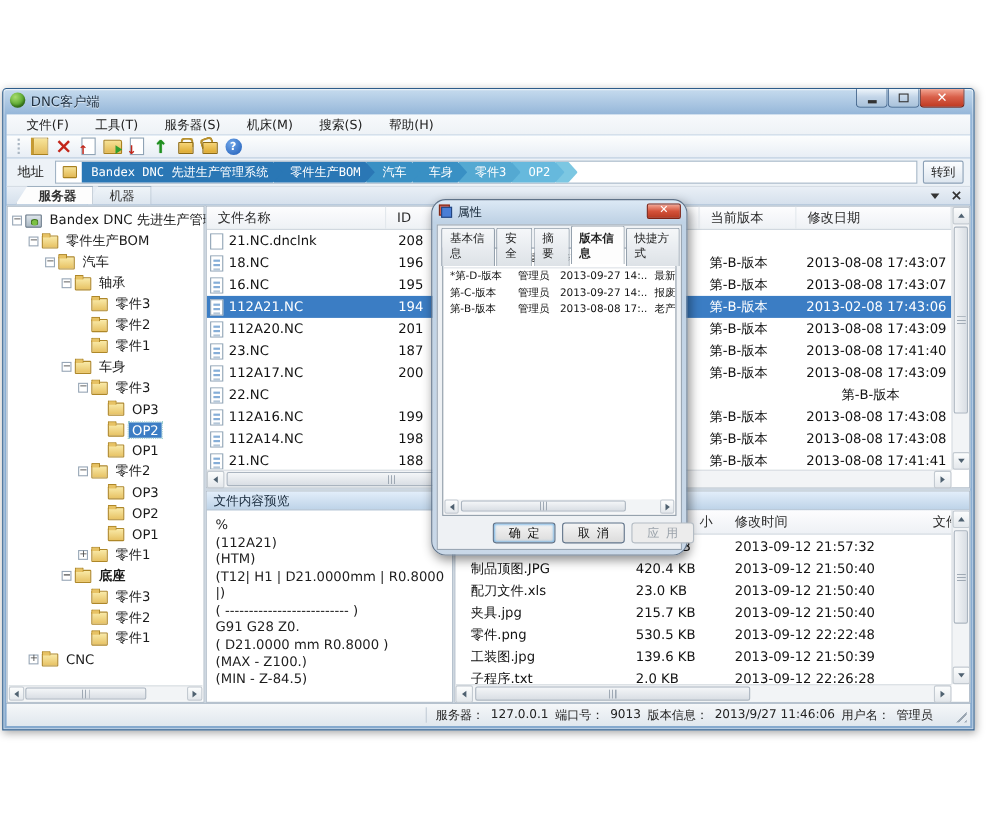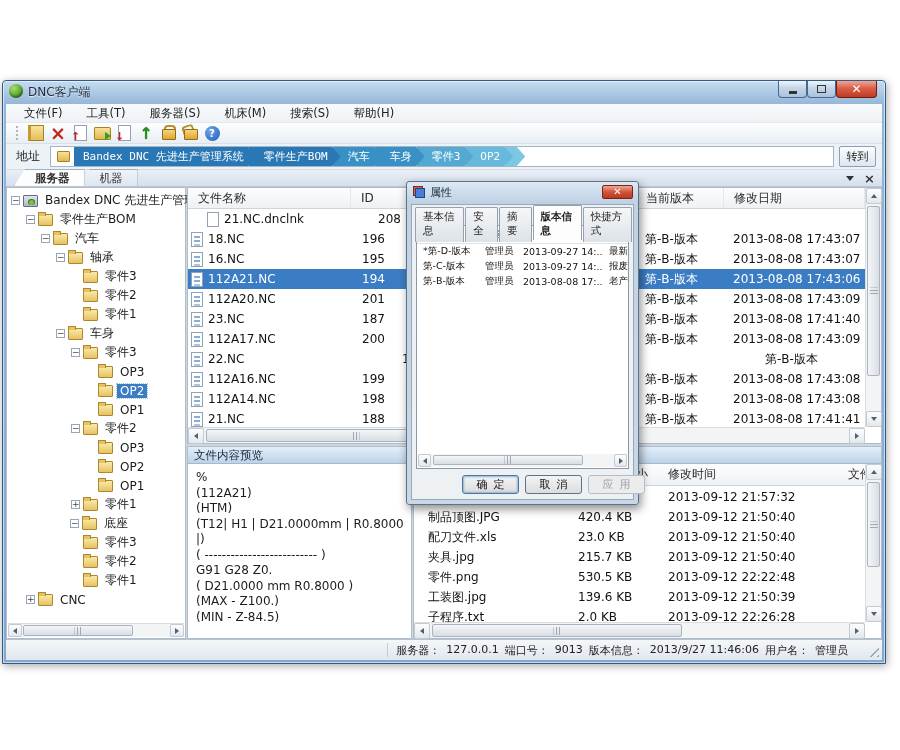--- a/index.html
+++ b/index.html
@@ -114,21 +114,21 @@
 .arow .a-size{padding-left:14px}
 .arow:first-child .a-size{padding-left:48px}
 
 
 .statusbar{position:absolute;left:3px;right:3px;bottom:3px;height:21px;background:linear-gradient(#f5f7f9,#e0e7ee);border-top:1px solid #b6c2ce;display:flex;align-items:center;justify-content:flex-end;font-size:11px;color:#222}
 .sb-text{display:flex;gap:6px;margin-right:34px;white-space:nowrap}
 .sb-sep{width:1px;height:14px;background:#c2ccd6;margin-right:8px}
 .grip{position:absolute;right:3px;bottom:3px;width:12px;height:12px;clip-path:polygon(100% 0,100% 100%,0 100%);background:repeating-linear-gradient(135deg,#9aa6b2 0 2px,transparent 2px 5px)}
 
 
-.dialog{position:absolute;left:403px;top:100px;width:233px;height:324px;background:linear-gradient(#dce9f5,#bfd2e5 20px,#c9d8e8);border:1px solid #5f7288;border-radius:3px;box-shadow:2px 4px 10px rgba(0,0,0,.45);z-index:40}
+.dialog{position:absolute;left:389px;top:100px;width:233px;height:324px;background:linear-gradient(#dce9f5,#bfd2e5 20px,#c9d8e8);border:1px solid #5f7288;border-radius:13px;box-shadow:2px 4px 10px rgba(0,0,0,.45);z-index:40}
 .dtitle{height:20px;display:flex;align-items:center;gap:5px;padding-left:6px;font-size:11px;color:#102132}
 .dicon{position:relative;width:12px;height:12px}
 .dicon::before{content:'';position:absolute;left:0;top:0;width:8px;height:8px;background:#d6604a;border:1px solid #7e2a1a}
 .dicon::after{content:'';position:absolute;right:0;bottom:0;width:8px;height:8px;background:#4a7ed6;border:1px solid #23457e}
 .dclose{position:absolute;right:5px;top:3px;width:31px;height:14px;border:1px solid #7e2214;border-radius:2px;background:linear-gradient(#f2a694,#d4523a 50%,#b63a22);color:#fff;font-size:10px;font-weight:bold;text-align:center;line-height:12px}
 .dbody{position:absolute;left:4px;right:4px;top:22px;bottom:4px;background:#eef1f4;border:1px solid #9aa7b4}
 .dtabs{position:absolute;left:3px;top:2px;display:flex;z-index:2}
 .dtab{font-size:10.5px;color:#222;padding:2px 7px 2px;background:linear-gradient(#f5f7f9,#dde2e7);border:1px solid #95a1ad;border-bottom:none;border-radius:2px 2px 0 0;margin-right:1px}
 .dtab.active{background:#fdfdfd;position:relative;top:-2px;padding-top:4px;font-weight:bold}
 .dlist{position:absolute;left:4px;right:4px;top:20px;bottom:30px;background:#fff;border:1px solid #8b98a5}
@@ -319,21 +319,21 @@
             <span class="ticon"></span>
             <span class="tlabel">OP1</span>
           </div>
 
           <div class="trow" data-exp="+" data-icon="folder" style="padding-left: 64px; z-index: 44;">
             <span class="exp"></span>
             <span class="ticon"></span>
             <span class="tlabel">零件1</span>
           </div>
 
-          <div class="trow" data-exp="-" data-icon="folder" style="padding-left: 63px; z-index: 43;">
+          <div class="trow" data-exp="-" data-icon="folder" style="padding-left: 49px; z-index: 43; font-weight: bold;">
             <span class="exp"></span>
             <span class="ticon"></span>
             <span class="tlabel">底座</span>
           </div>
 
           <div class="trow" data-exp="" data-icon="folder" style="padding-left: 64px; z-index: 42;">
             <span class="exp"></span>
             <span class="ticon"></span>
             <span class="tlabel">零件3</span>
           </div>
@@ -370,21 +370,21 @@
     <div class="pane list-pane">
       <div class="lheader">
         <span>文件名称</span>
         <span>ID</span>
         <span></span>
         <span>当前版本</span>
         <span>修改日期</span>
       </div>
       <div class="lbody">
 
-          <div class="lrow" data-exp="" data-icon="plain" style="z-index: 60; padding-left: 16px;">
+          <div class="lrow" data-exp="" data-icon="plain" style="z-index: 60;">
             <span class="cname">
                 <i class="fico"></i>
                 <span>21.NC.dnclnk</span>
               </span>
             <span class="cid">208</span>
             <span class="cmid"></span>
             <span class="cver"></span>
             <span class="cdate"></span>
           </div>
 
@@ -411,21 +411,21 @@
           </div>
 
           <div class="lrow selected" data-exp="" data-icon="nc" style="z-index: 57;">
             <span class="cname">
                 <i class="fico"></i>
                 <span>112A21.NC</span>
               </span>
             <span class="cid">194</span>
             <span class="cmid"></span>
             <span class="cver">第-B-版本</span>
-            <span class="cdate">2013-08-08 17:43:06</span>
+            <span class="cdate">2013-02-08 17:43:06</span>
           </div>
 
           <div class="lrow" data-exp="" data-icon="nc" style="z-index: 56;">
             <span class="cname">
                 <i class="fico"></i>
                 <span>112A20.NC</span>
               </span>
             <span class="cid">201</span>
             <span class="cmid"></span>
             <span class="cver">第-B-版本</span>

